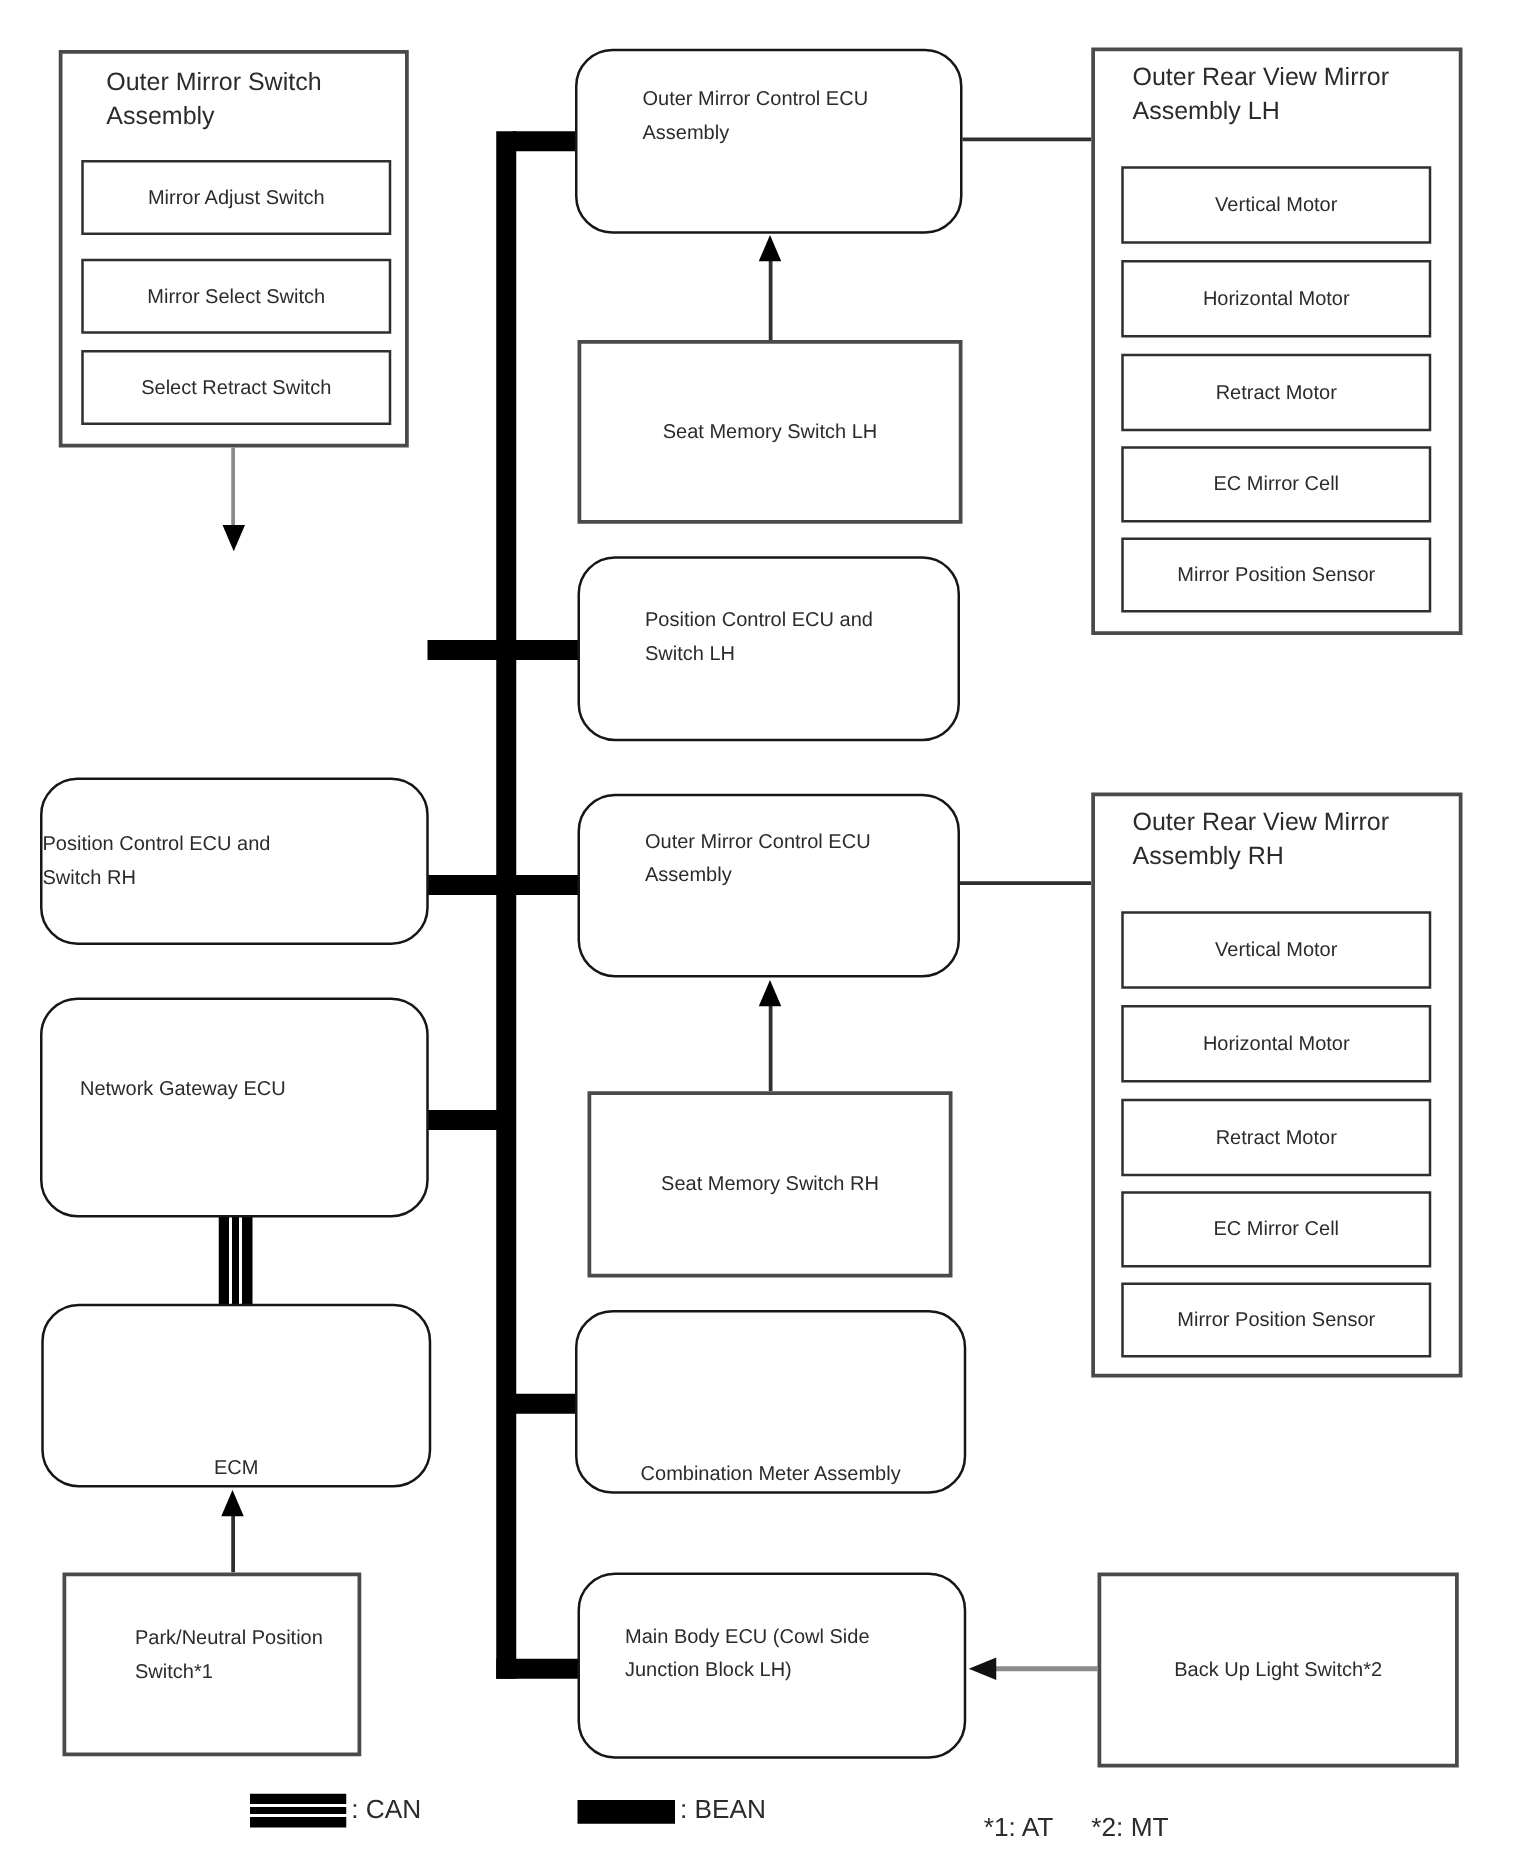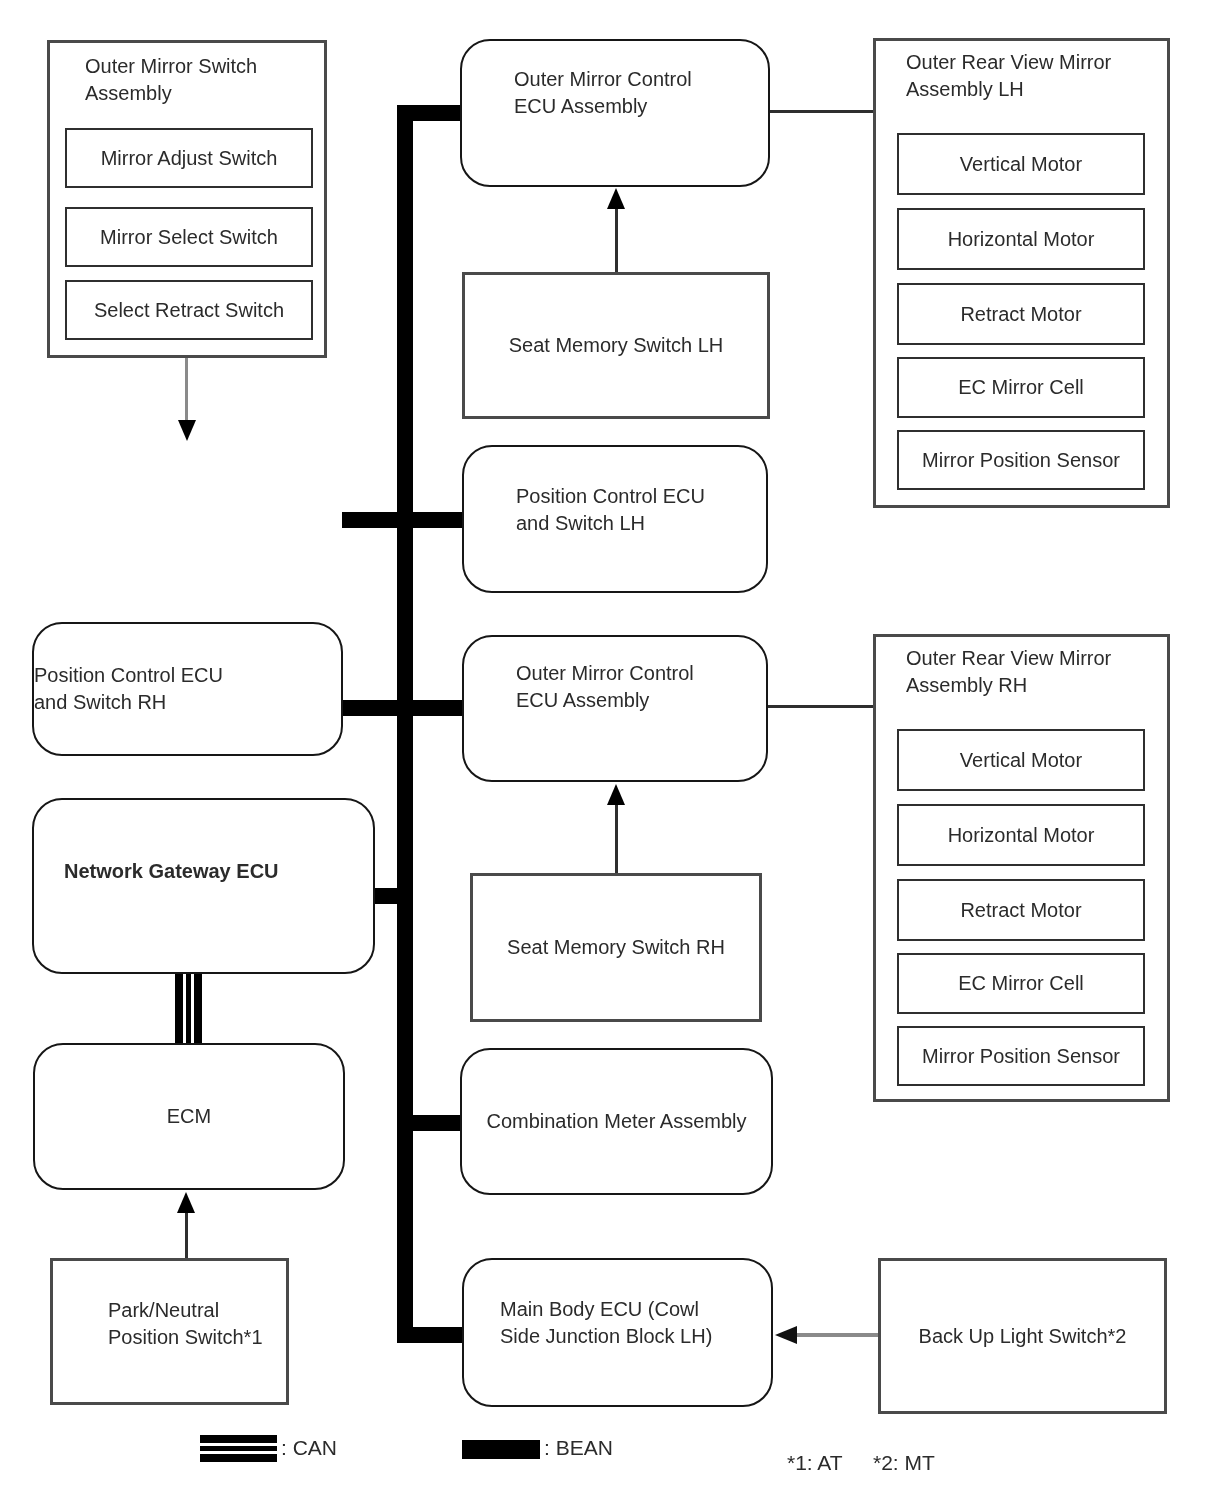--- a/index.html
+++ b/index.html
@@ -4,23 +4,23 @@
 <style>
   html,body{margin:0;padding:0;background:#ffffff;}
   .canvas{
     position:relative;width:1210px;height:1498px;background:#ffffff;
     font-family:"Liberation Sans", sans-serif;color:#2b2b2b;overflow:hidden;
   }
   .node{position:absolute;box-sizing:border-box;background:#ffffff;}
   .rect{border:3px solid #4a4a4a;}
   .sub{border:2px solid #2f2f2f;display:flex;align-items:center;justify-content:center;text-align:center;}
   .rounded{border:2px solid #161616;border-radius:30px;display:flex;align-items:center;}
-  .lbl{font-size:20px;line-height:27px;}
+  .lbl{font-size:16px;line-height:27px;}
   .title{position:absolute;font-size:20px;line-height:27px;}
-  .center{justify-content:center;text-align:center;}
+  .center{justify-content:center;text-align:center;align-items:flex-end;}
   .busv,.bush{position:absolute;background:#000000;}
   .canv{position:absolute;background:linear-gradient(90deg,#000 0 8px,#fff 8px 11px,#000 11px 16px,#fff 16px 19px,#000 19px 27px);}
   .canh{position:absolute;background:linear-gradient(180deg,#000 0 8px,#fff 8px 11px,#000 11px 16px,#fff 16px 19px,#000 19px 27px);}
   .lineg{position:absolute;background:#8a8a8a;}
   .lined{position:absolute;background:#2f2f2f;}
   .arr{position:absolute;width:0;height:0;}
   .arr-up{border-left:9px solid transparent;border-right:9px solid transparent;border-bottom:21px solid #000;}
   .arr-down{border-left:9px solid transparent;border-right:9px solid transparent;border-top:21px solid #000;}
   .arr-left{border-top:9px solid transparent;border-bottom:9px solid transparent;border-right:22px solid #111;}
   .legend-text{position:absolute;font-size:21px;line-height:24px;}
@@ -69,21 +69,21 @@
   </div>
   <div class="node sub lbl" style="left:65px;top:280px;width:248px;height:60px;">
     <span>Select Retract Switch</span>
   </div>
 
 
   <div class="node rounded" style="left:32px;top:622px;width:311px;height:134px;">
     <div class="lbl" style="width:210px;">Position Control ECU and Switch RH</div>
   </div>
 
-  <div class="node rounded" style="left:32px;top:798px;width:343px;height:176px;padding-left:30px;padding-bottom:30px;font-weight:bold;">
+  <div class="node rounded" style="left:32px;top:798px;width:311px;height:176px;padding-left:30px;padding-bottom:30px;">
     <div class="lbl">Network Gateway ECU</div>
   </div>
 
   <div class="node rounded center" style="left:33px;top:1043px;width:312px;height:147px;">
     <div class="lbl">ECM</div>
   </div>
 
   <div class="node rect" style="left:50px;top:1258px;width:239px;height:147px;display:flex;align-items:center;padding-left:55px;padding-bottom:16px;box-sizing:border-box;">
     <div class="lbl" style="width:180px;">Park/Neutral Position Switch*1</div>
   </div>

